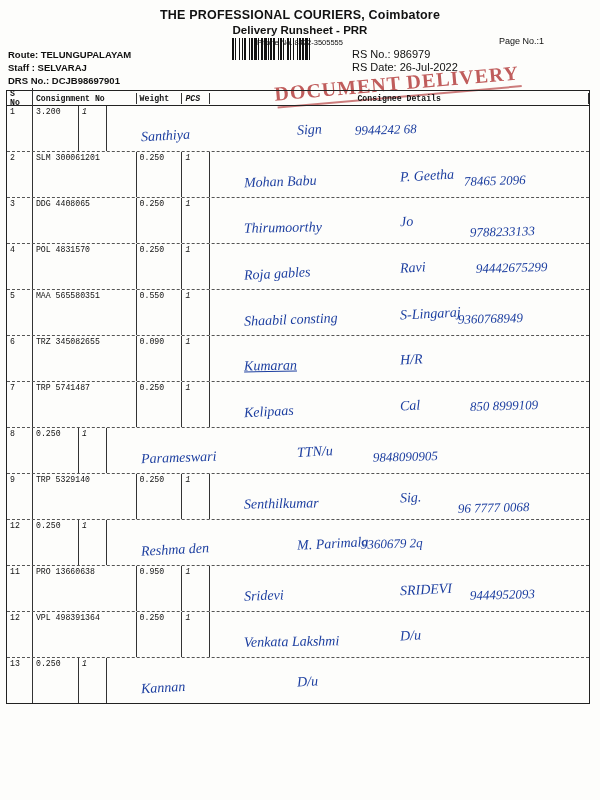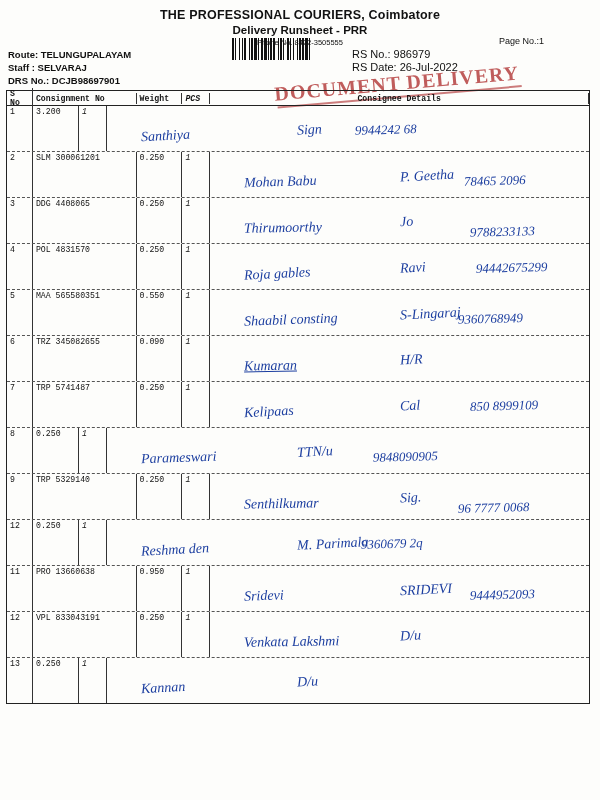--- a/index.html
+++ b/index.html
@@ -396,21 +396,21 @@
           <div class="c c-wt">0.950</div>
           <div class="c c-pcs">1</div>
           <div class="c c-det">
             <span class="hw hw-name" style="transform: rotate(-2deg);">Sridevi</span>
             <span class="hw hw-sign">SRIDEVI</span>
             <span class="hw hw-phone" style="left: 260px; top: 21px;">9444952093</span>
           </div>
         </div>
         <div class="row">
           <div class="c c-sno">12</div>
-          <div class="c c-cons">VPL 833043191</div>
+          <div class="c c-cons">VPL 498391364</div>
           <div class="c c-wt">0.250</div>
           <div class="c c-pcs">1</div>
           <div class="c c-det">
             <span class="hw hw-name" style="transform: rotate(-1deg);">Venkata Lakshmi</span>
             <span class="hw hw-sign">D/u</span>
           </div>
         </div>
         <div class="row last">
           <div class="c c-sno">13</div>
           <div class="c c-wt">0.250</div>

